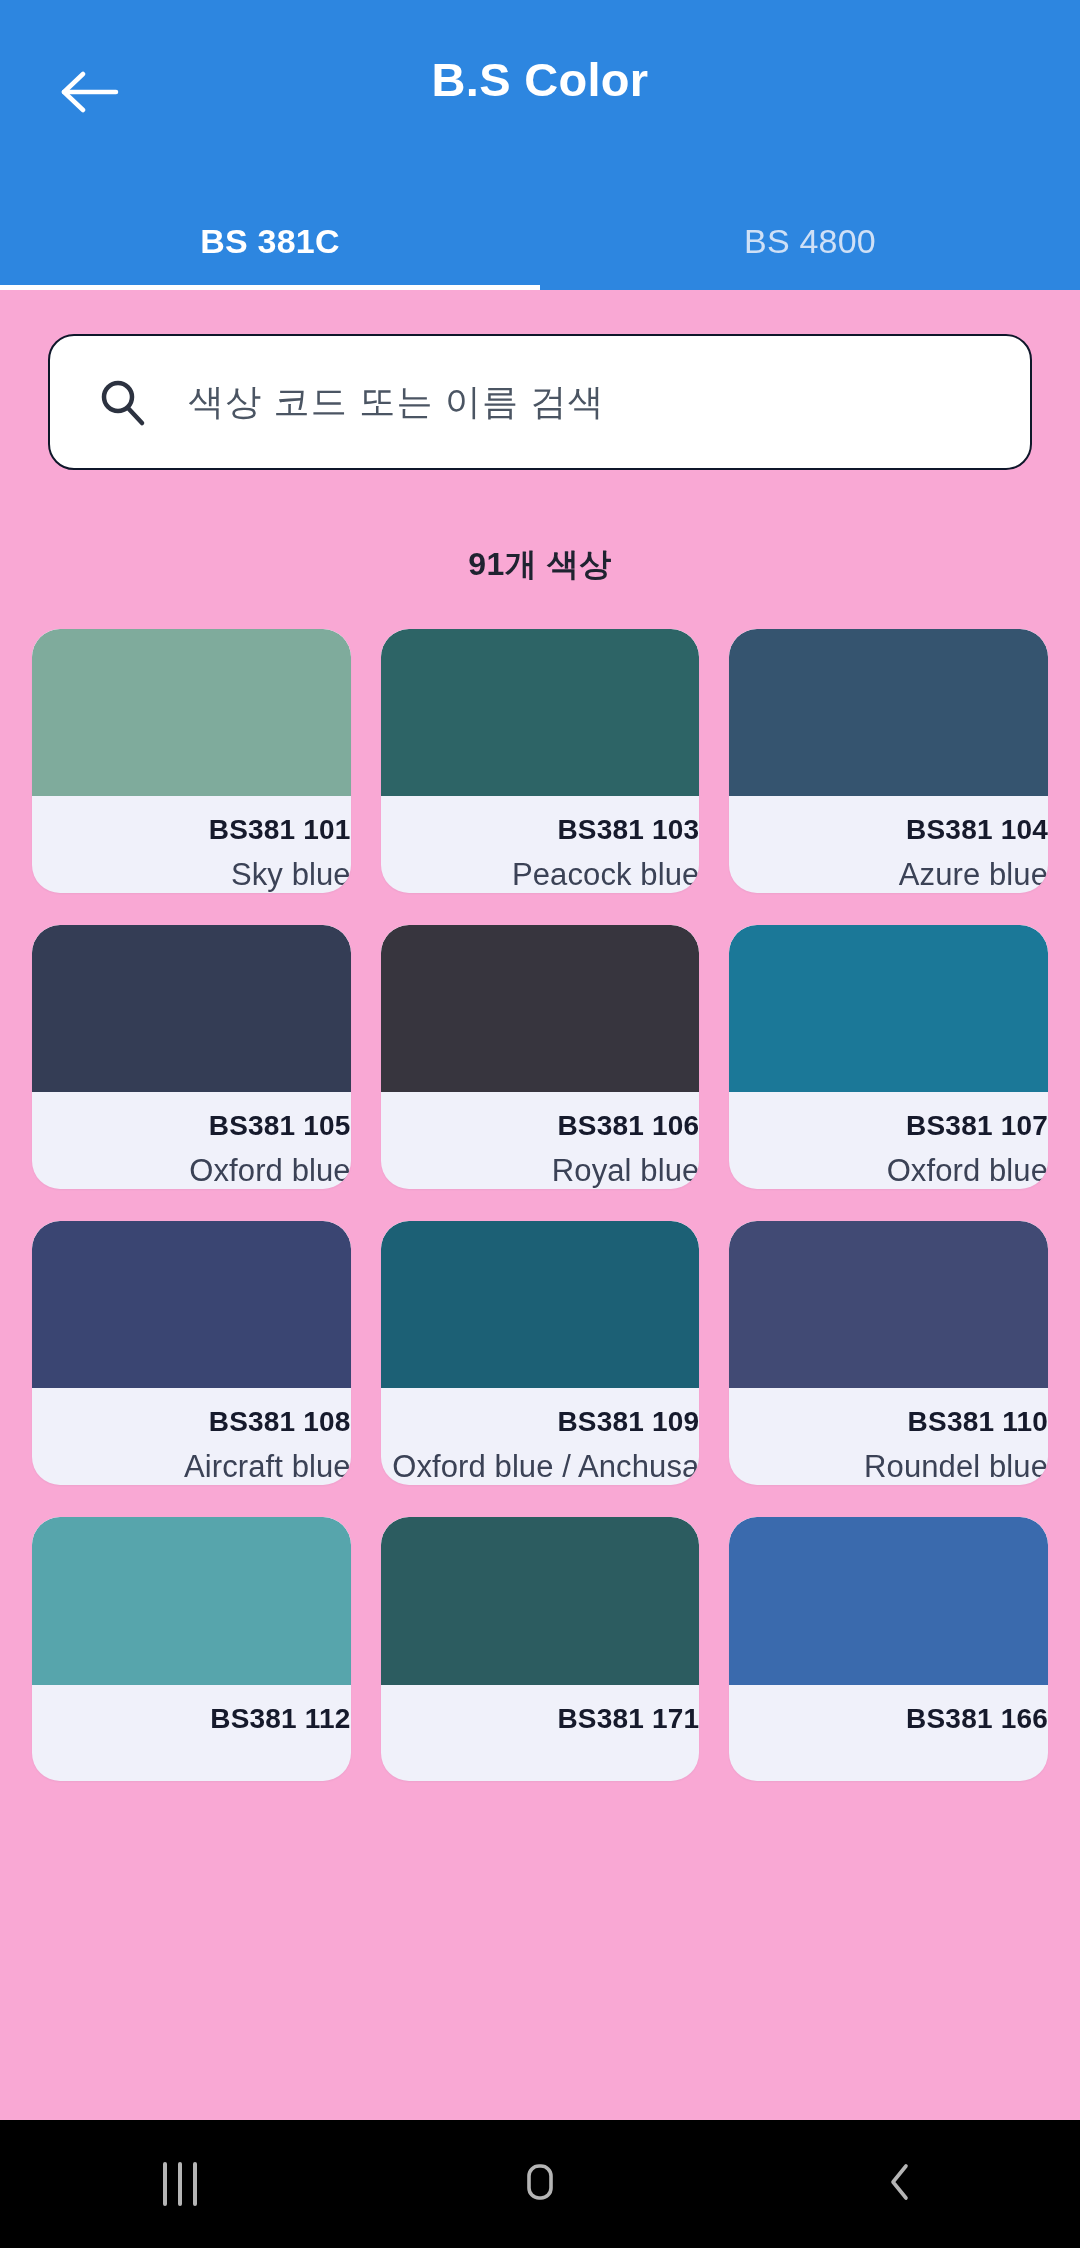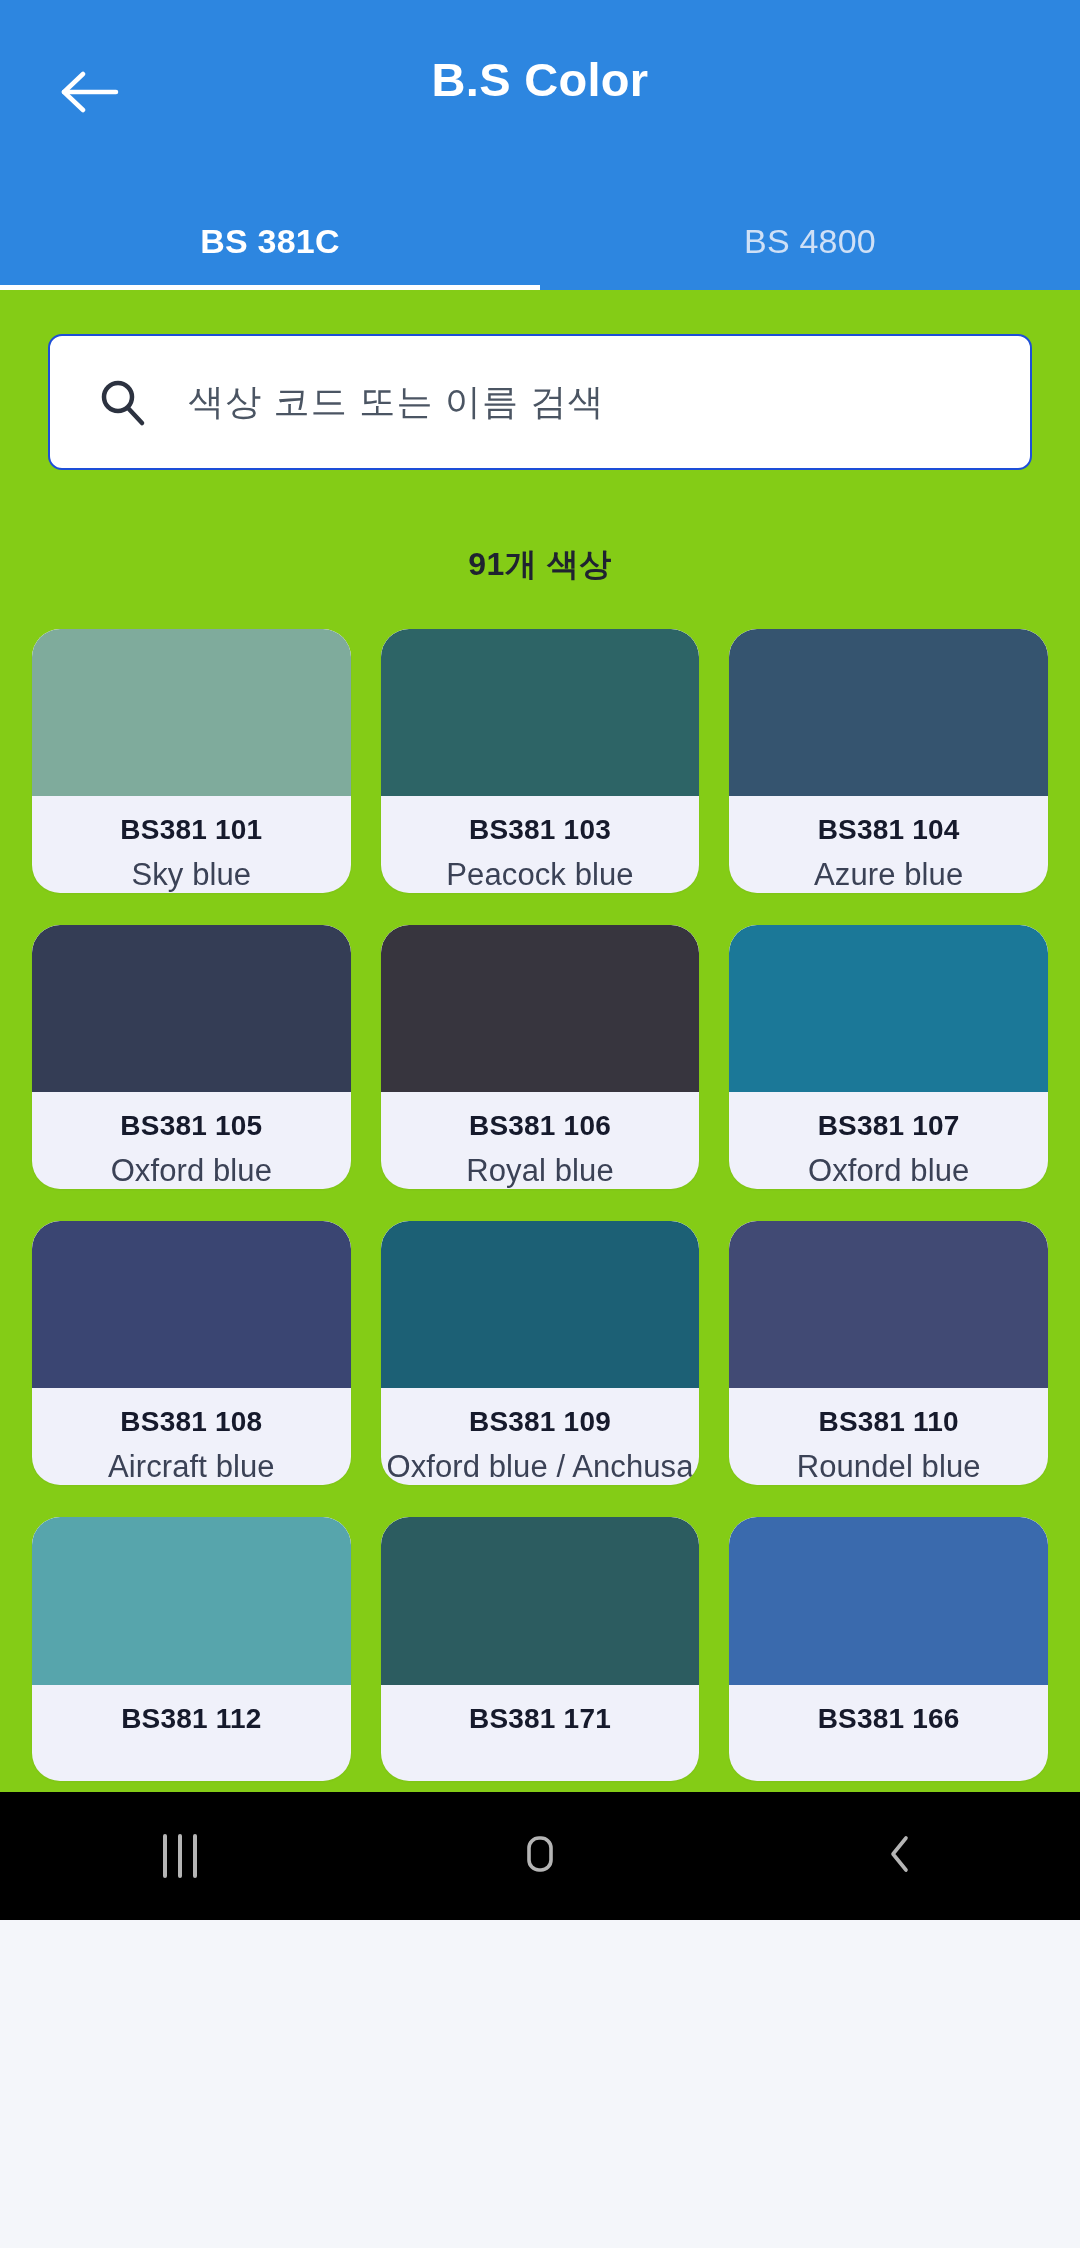--- a/index.html
+++ b/index.html
@@ -4,22 +4,22 @@
 <style>
   * { margin:0; padding:0; box-sizing:border-box; }
   html, body {
     width:1080px; height:2248px;
     background:#f4f6fa;
     font-family:"Liberation Sans", sans-serif;
     overflow:hidden;
   }
   #app {
     position:relative;
-    width:1080px; height:1920px;
-    background:#84cc16;
+    width:1080px; height:2248px;
+    background:#f9a8d4;
     overflow:hidden;
   }
 
   
   .appbar {
     position:relative;
     width:1080px;
     height:290px;
     background:#2d86e0;
   }
@@ -74,22 +74,22 @@
     background:#ffffff;
   }
 
   
   .search-wrap {
     padding:44px 48px 0 48px;
   }
   .search-box {
     height:136px;
     background:#ffffff;
-    border:2px solid #1d4ed8;
-    border-radius:14px;
+    border:2px solid #0f172a;
+    border-radius:26px;
     display:flex;
     align-items:center;
     padding-left:46px;
     cursor:text;
   }
   .search-icon { flex:0 0 auto; display:flex; align-items:center; }
   .search-placeholder {
     margin-left:40px;
     color:#4b5563;
     font-size:36px;
@@ -127,21 +127,21 @@
   }
   .swatch {
     height:168px;
     width:100%;
     border-top-left-radius:28px;
     border-top-right-radius:28px;
   }
   .card-info {
     flex:1;
     padding-top:18px;
-    text-align:center;
+    text-align:right;
   }
   .card-code {
     font-size:28px;
     font-weight:700;
     color:#161a2c;
     letter-spacing:0.2px;
   }
   .card-name {
     margin-top:11px;
     font-size:31px;

